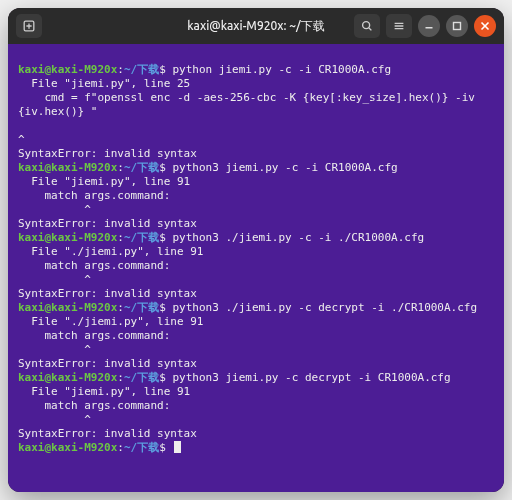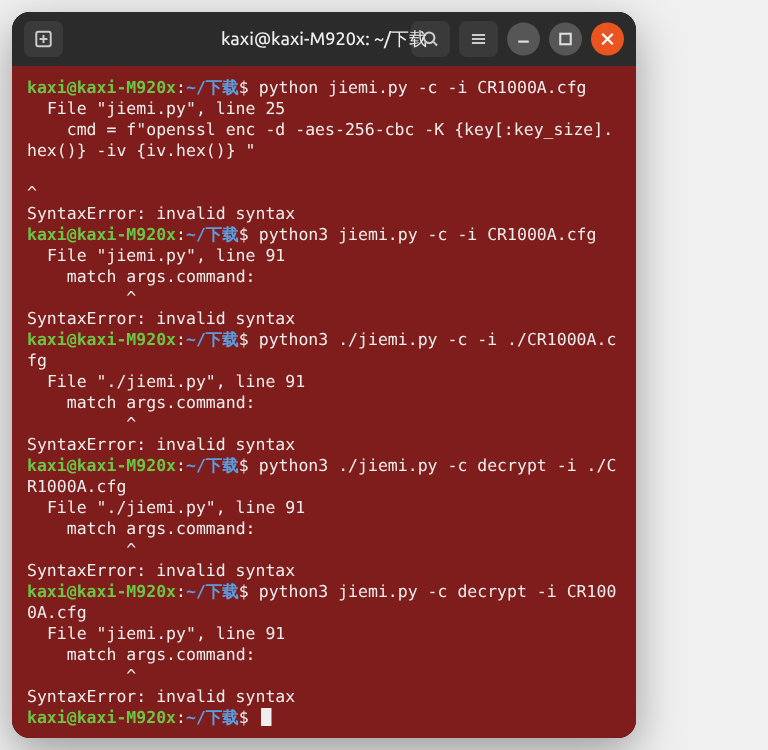--- a/index.html
+++ b/index.html
@@ -7,21 +7,21 @@
     padding: 0;
     width: 512px;
     height: 500px;
     background: #f0f0f0;
     font-family: ui-monospace, "DejaVu Sans Mono", Menlo, Consolas, monospace;
     -webkit-font-smoothing: antialiased;
   }
   .window {
     position: absolute;
     left: 8px; top: 8px;
-    width: 416px; height: 484px;
+    width: 496px; height: 484px;
     background: #1a0a20;
     border-radius: 12px;
     box-shadow: 0 10px 30px rgba(0,0,0,0.35);
     overflow: hidden;
     display: flex;
     flex-direction: column;
   }
   .titlebar {
     height: 36px;
     background: #2b2b2b;
@@ -60,22 +60,22 @@
   }
   .circle-btn {
     width: 22px; height: 22px;
     border-radius: 50%;
     display: flex; align-items:center; justify-content:center;
   }
   .circle-close { background: #E95420; color: #fff; }
   .circle-dim   { background: #565656; color: #ddd; }
   .terminal {
     flex: 1 1 auto;
-    background: #7f1d1d; 
-    padding: 8px 10px 10px 10px;
+    background: #4c1d95; 
+    padding: 19px 10px 10px 10px;
     font-size: 11px;
     line-height: 14px;
     color: #eeeeec;
     white-space: pre;
     overflow: hidden;
     position: relative;
   }
   .line { white-space: pre-wrap; word-break: break-all; }
   .user { color: #6cc644; font-weight: 600; }
   .colon { color: #eeeeec; }

